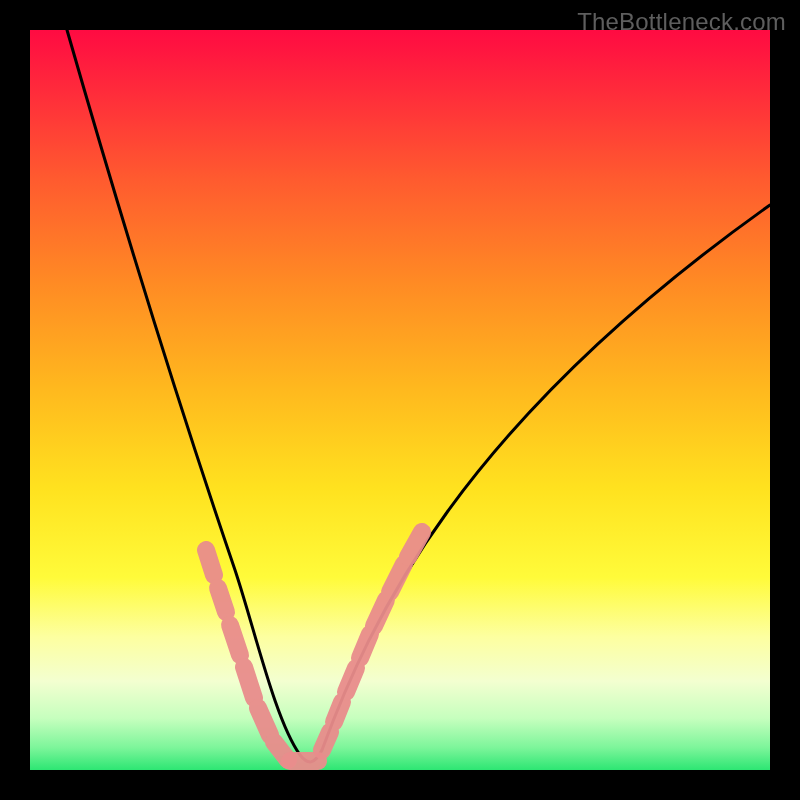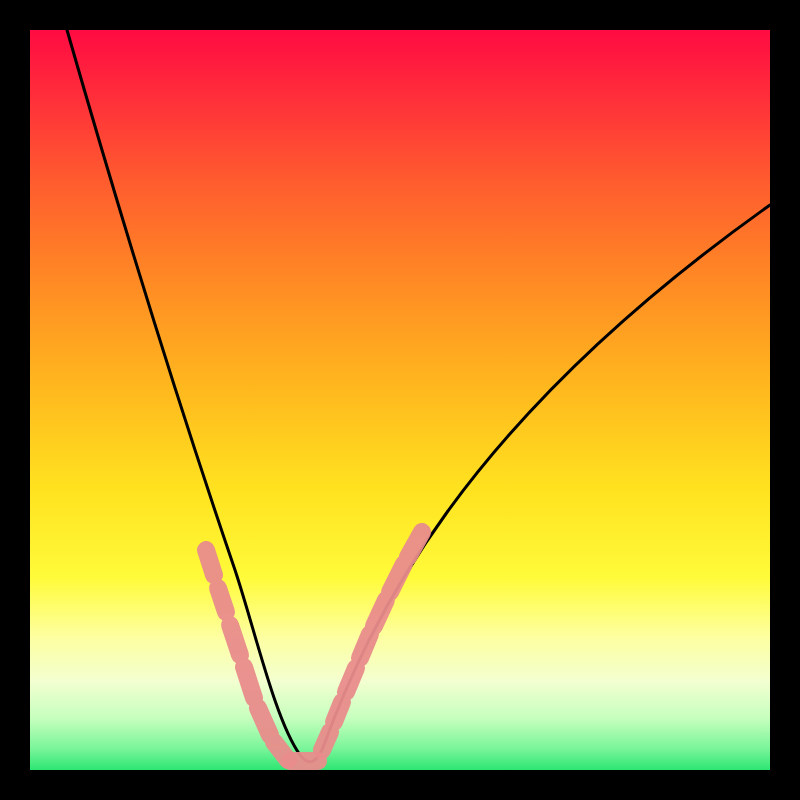--- a/index.html
+++ b/index.html
@@ -53,20 +53,21 @@
     top: 0;
     width: 740px;
     height: 740px;
     overflow: visible;
   }
 </style>
 </head>
 <body>
 
 <div class="frame">
+  <div class="watermark">TheBottleneck.com</div>
   <div class="plot-area">
     <svg class="curve" viewBox="0 0 740 740">
 
       <path d="M 37 0
                C 70 115, 130 320, 205 540
                C 225 600, 245 690, 270 725
                C 278 735, 284 735, 292 720
                C 340 590, 430 395, 740 175" fill="none" stroke="#000" stroke-width="3" stroke-linecap="round"></path>
 
       <g stroke="#e98d8c" stroke-width="18" stroke-linecap="round" fill="none" opacity="0.95">

